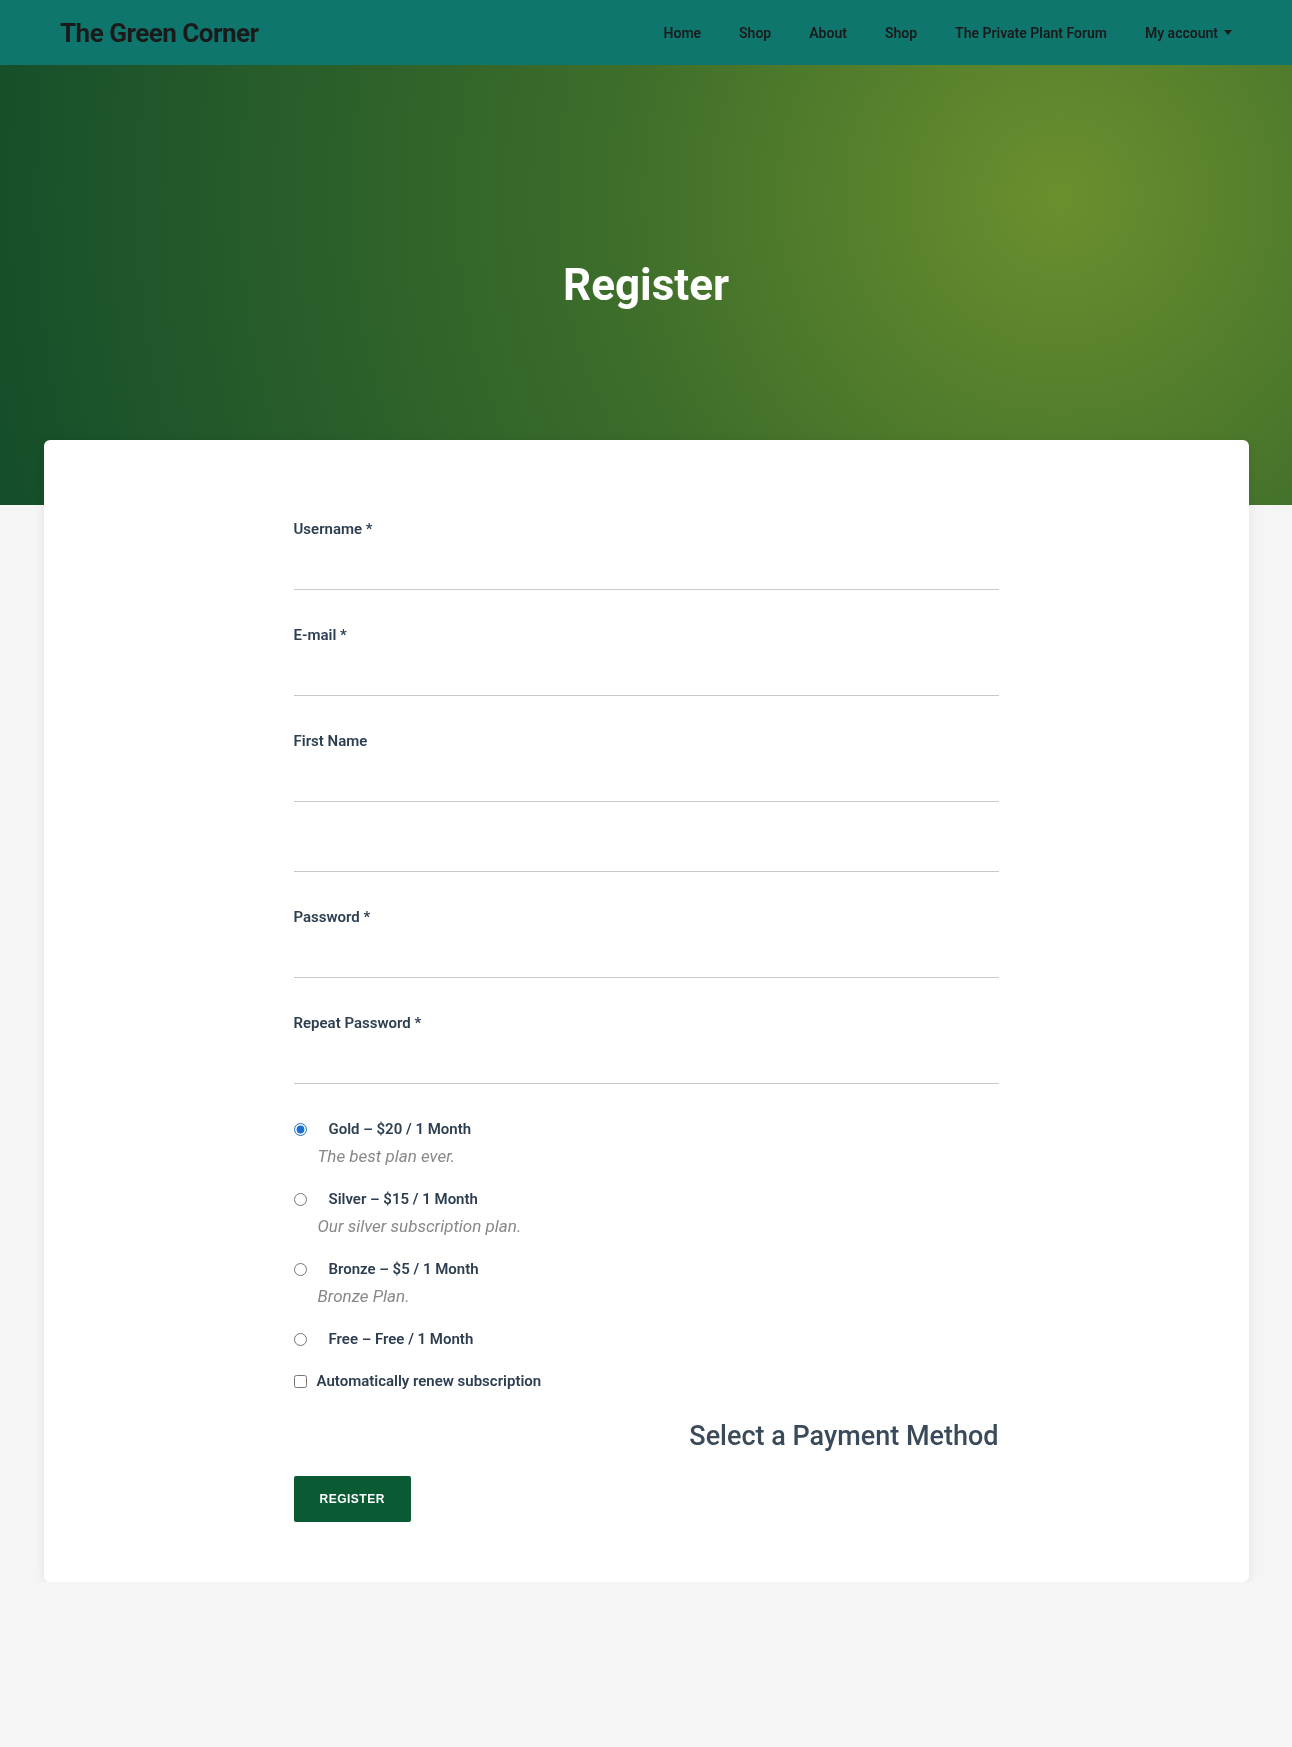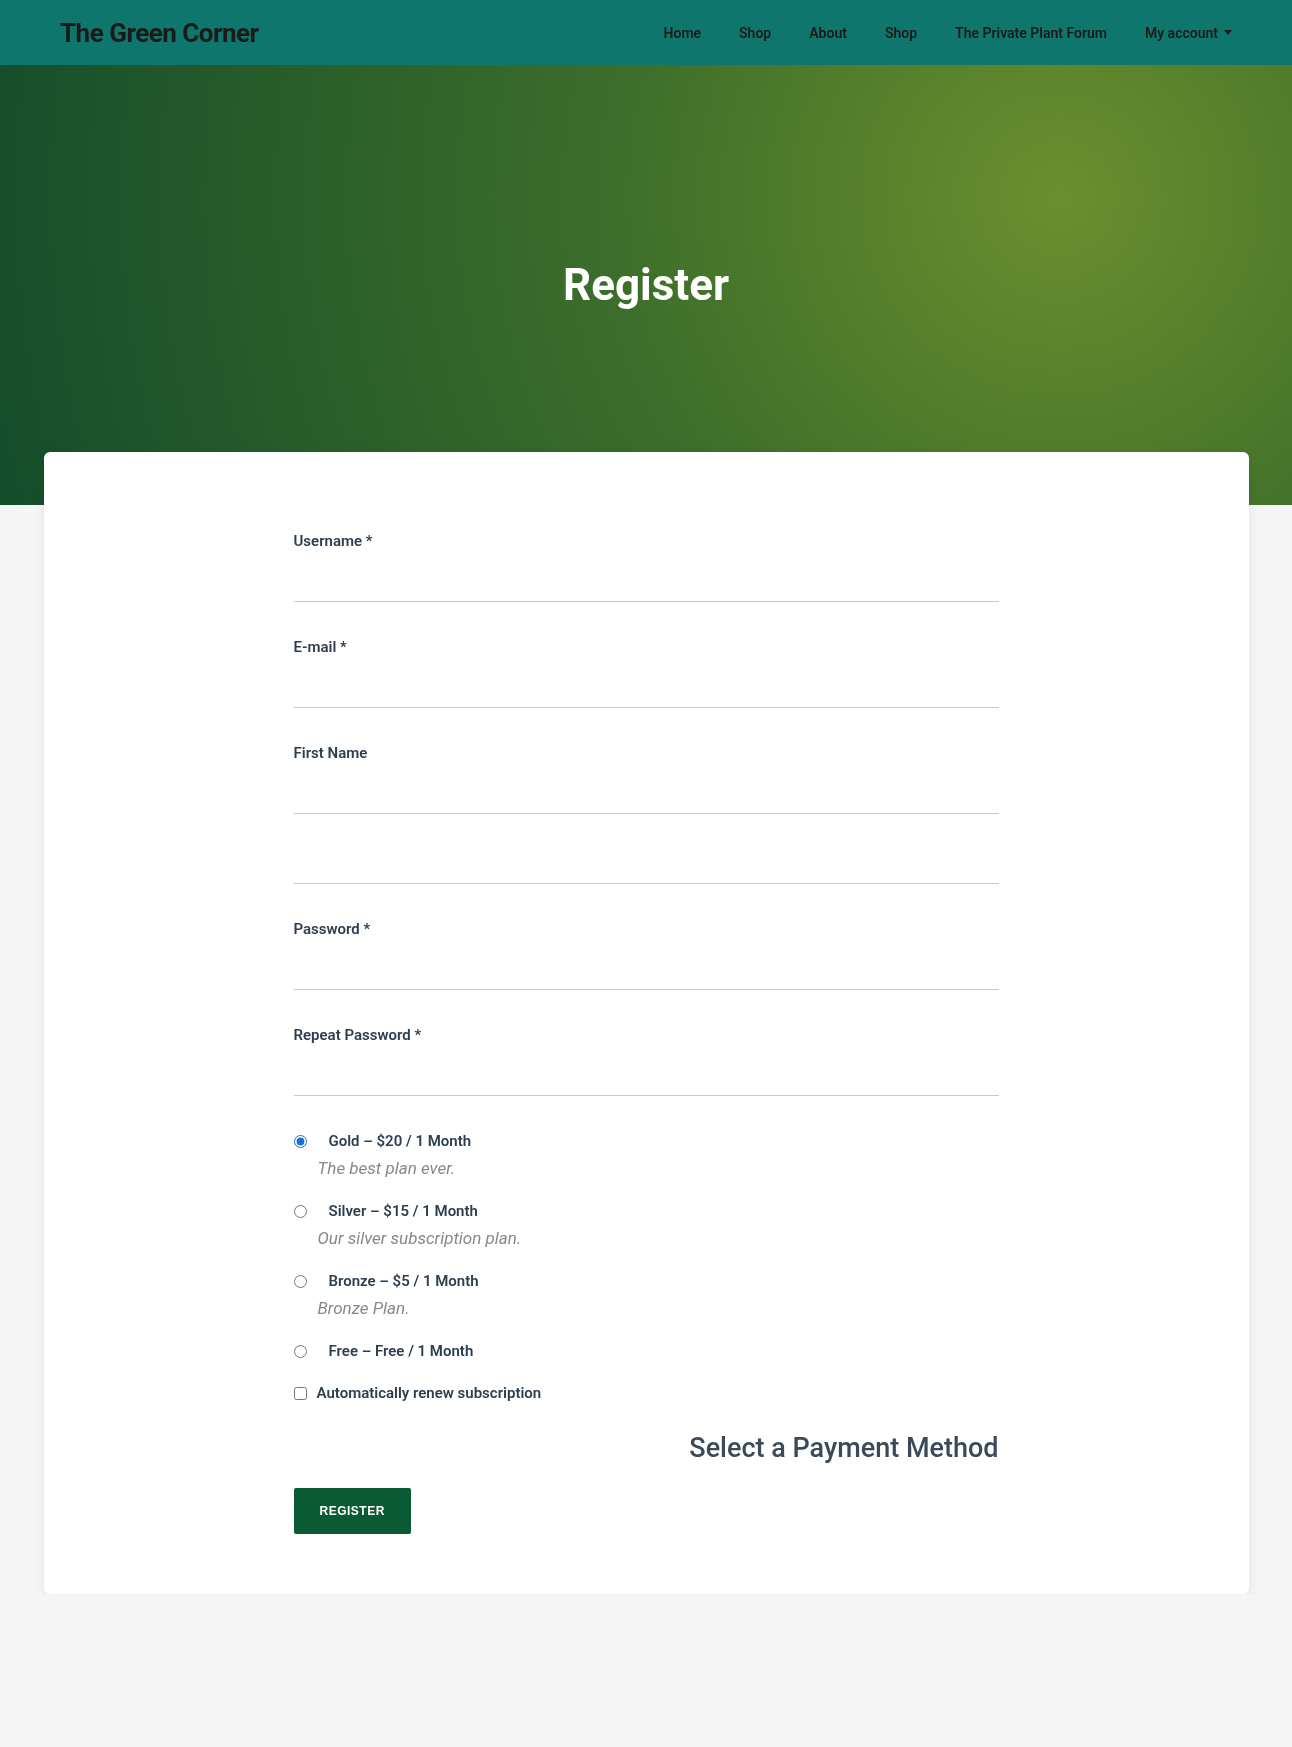--- a/index.html
+++ b/index.html
@@ -60,21 +60,20 @@
 .card-wrap {
   max-width: 1225px;
   margin: -65px auto 0;
   padding: 0 10px;
 }
 .card {
   background: #fff;
   border-radius: 6px;
   box-shadow: 0 2px 12px rgba(0,0,0,0.08);
   padding: 80px 0 60px;
-  margin-top: 12px;
 }
 .form {
   max-width: 745px;
   margin: 0 auto;
   padding: 0 20px;
 }
 .field {
   margin-bottom: 36px;
 }
 .field label {

